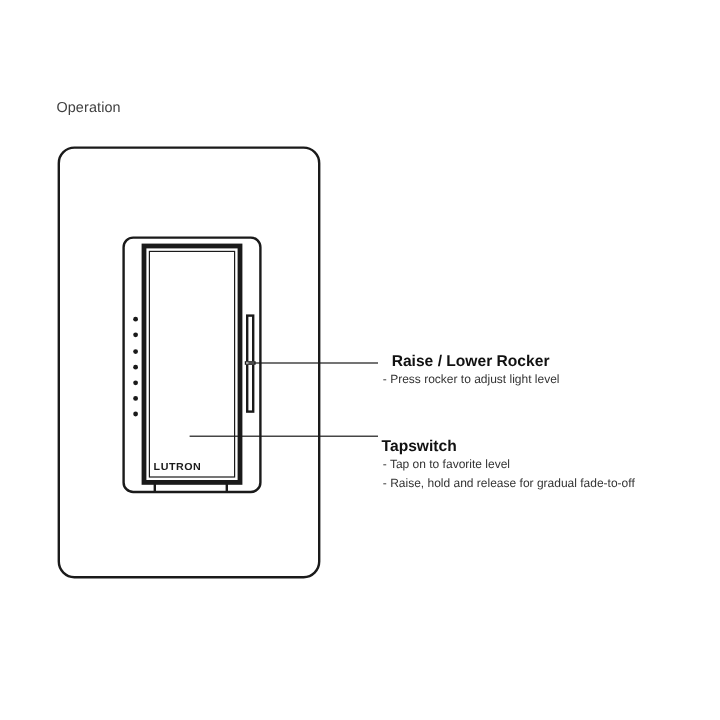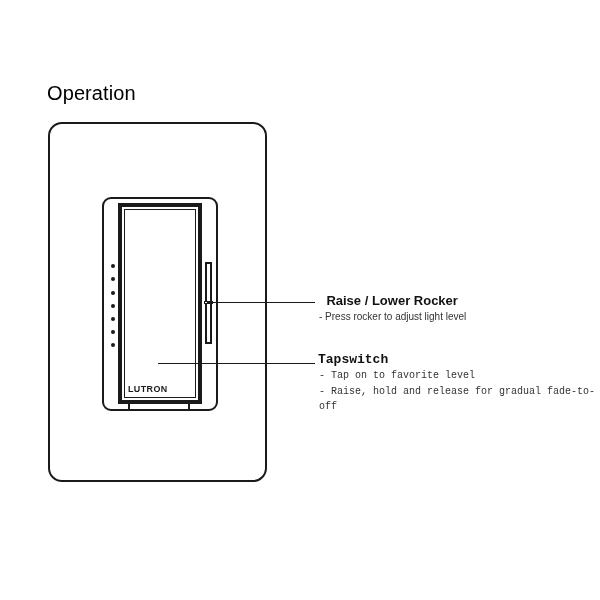--- a/index.html
+++ b/index.html
@@ -1,19 +1,19 @@
 <!DOCTYPE html>
 <html><head>
 <meta charset="utf-8">
 <style>
   html, body { margin:0; padding:0; background:#ffffff; }
   body { width:600px; height:600px; position:relative; overflow:hidden;
          font-family:"Liberation Sans", "DejaVu Sans", sans-serif; color:#1a1a1a; }
   .abs { position:absolute; }
-  .title { left:47px; top:82px; font-size:20px; font-weight:400; color:#000000; letter-spacing:0.1px; }
+  .title { left:47px; top:82px; font-size:12px; font-weight:400; color:#404040; letter-spacing:0.1px; }
   .plate { left:48px; top:122px; width:219px; height:360px; border:2px solid #1a1a1a; border-radius:14px; box-sizing:border-box; }
   .body { left:102px; top:197px; width:116px; height:214px; border:2px solid #1a1a1a; border-radius:9px; box-sizing:border-box; background:#fff; }
   .tap { left:118px; top:203px; width:84px; height:201px; border:4px solid #1a1a1a; box-sizing:border-box; background:#fff; outline:1px solid #1a1a1a; outline-offset:-7px; }
   .leg { width:1.5px; height:8px; background:#1a1a1a; top:402px; }
   .led { width:4px; height:4px; border-radius:50%; background:#1a1a1a; left:111px; }
   .rocker { left:205px; top:262px; width:7px; height:82px; border:2px solid #1a1a1a; box-sizing:border-box; background:#fff; }
   .rocker-mid { left:204px; top:301px; width:9px; height:3px; border:1px solid #1a1a1a; box-sizing:border-box; background:#fff; }
   .brand { left:128px; top:384px; font-size:8.5px; font-weight:700; letter-spacing:0.4px; color:#1a1a1a; transform:scaleX(1.05); transform-origin:left; }
   .leader { height:1.3px; background:#1a1a1a; }
   .label-head { font-size:13px; font-weight:700; color:#111; }
@@ -49,17 +49,17 @@
 <div class="abs brand">LUTRON</div>
 
 <div class="abs leader" style="left:207px; top:302px; width:108px;"></div>
 <div class="abs leader" style="left:158px; top:363px; width:157px;"></div>
 
 <div class="abs" style="left:318px; top:293px;text-align:center;">
   <div class="label-head">Raise / Lower Rocker</div>
   <div class="label-item" style="padding-left:1px; margin-top:1px;">- Press rocker to adjust light level</div>
 </div>
 
-<div class="abs" style="left:318px; top:352px;font-family:Liberation Mono, monospace;">
+<div class="abs" style="left:318px; top:364px;">
   <div class="label-head">Tapswitch</div>
   <div class="label-item" style="padding-left:1px; margin-top:1px;">- Tap on to favorite level</div>
   <div class="label-item" style="padding-left:1px;">- Raise, hold and release for gradual fade-to-off</div>
 </div>
 
 </body></html>

